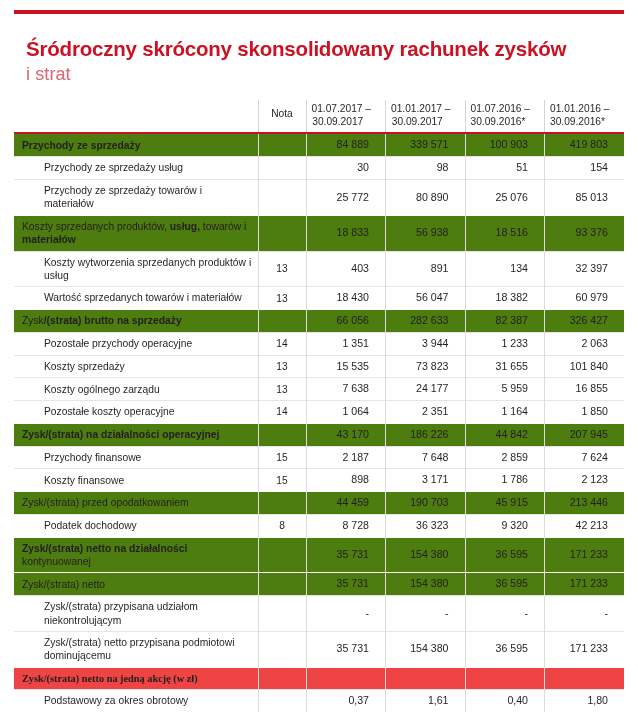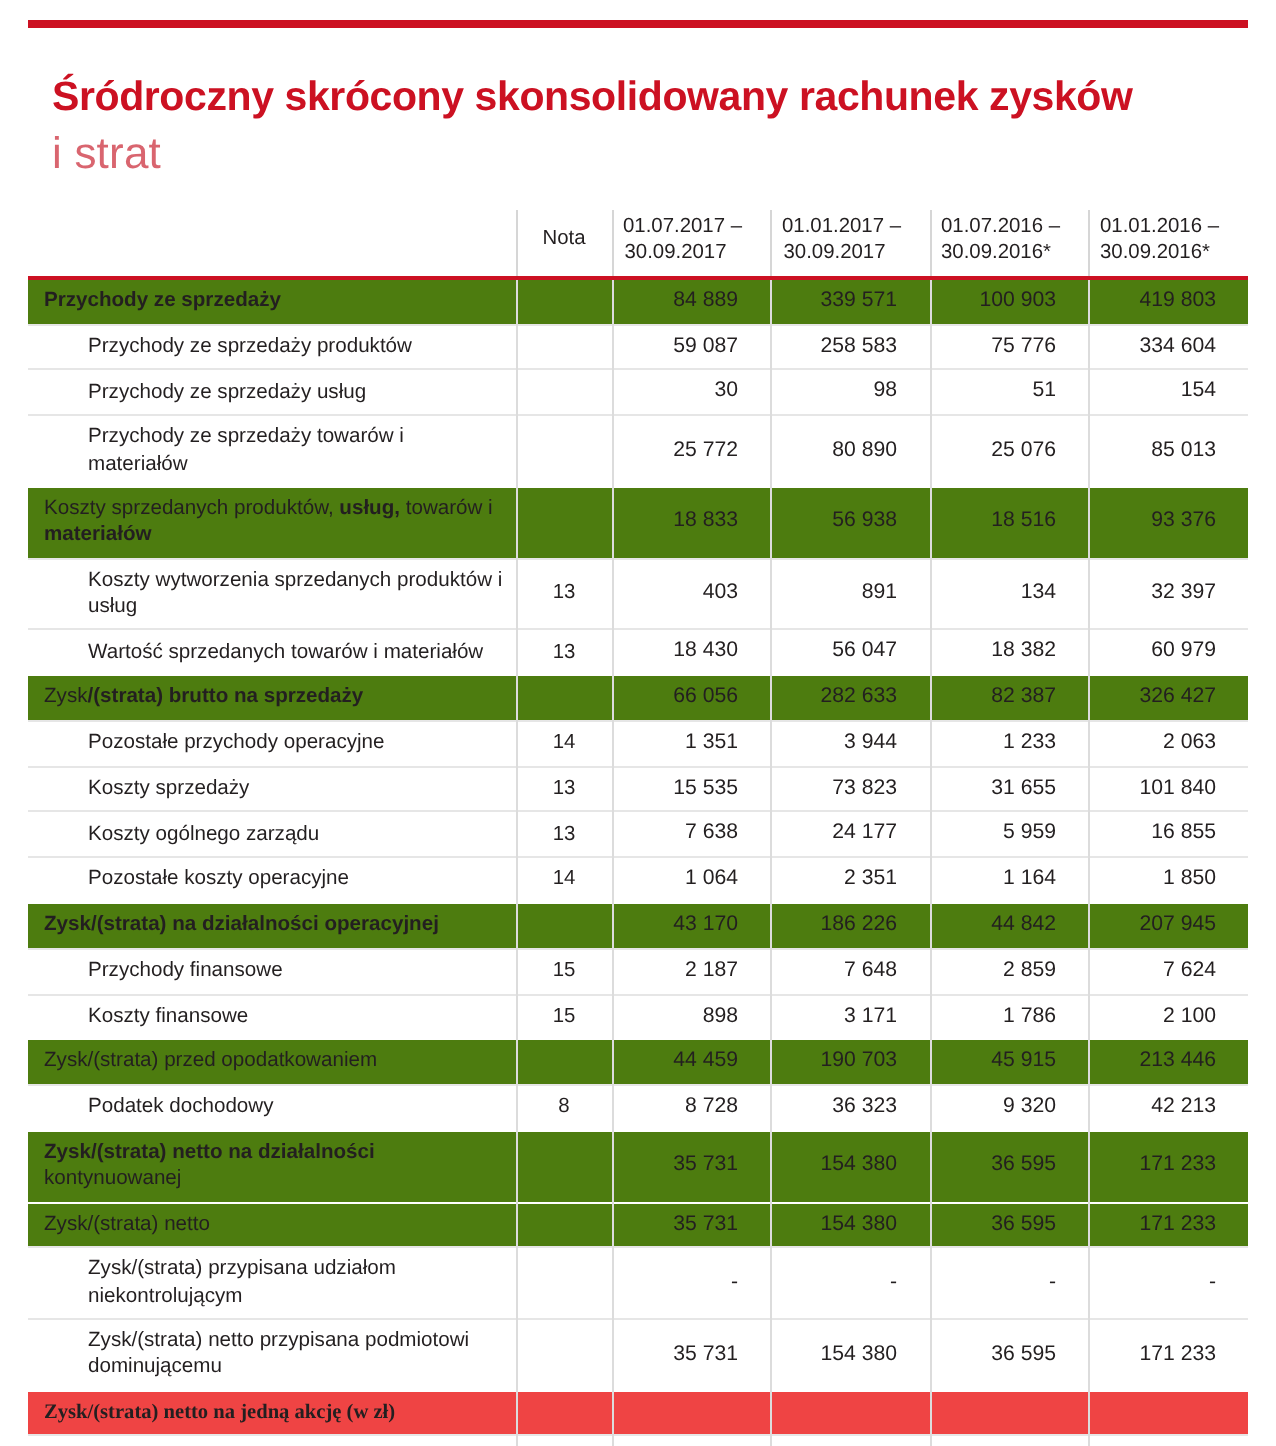--- a/index.html
+++ b/index.html
@@ -33,21 +33,21 @@
     padding-top: 9px;
     font-size: 20.5px;
     font-weight: bold;
     color: #cc1122;
     line-height: 1.34;
     letter-spacing: -0.2px;
   }
   .doc-title .subtitle-line {
     display: block;
     font-weight: normal;
-    font-size: 22px;
+    font-size: 18px;
     color: #d9656f;
     letter-spacing: 0.1px;
   }
 
   
   table.fin {
     width: 610px;
     border-collapse: collapse;
     margin-top: 13px;
     table-layout: fixed;
@@ -165,28 +165,20 @@
     <tbody id="fin-body">
         <tr class="total">
           <td class="lbl"><span class="b">Przychody ze sprzedaży</span></td>
           <td class="note"></td>
           <td class="val">84 889</td>
           <td class="val">339 571</td>
           <td class="val">100 903</td>
           <td class="val">419 803</td>
         </tr>
         <tr class="detail">
-          <td class="lbl"><span class="n">Przychody ze sprzedaży produktów</span></td>
-          <td class="note"></td>
-          <td class="val">59 087</td>
-          <td class="val">258 583</td>
-          <td class="val">75 776</td>
-          <td class="val">334 604</td>
-        </tr>
-        <tr class="detail">
           <td class="lbl"><span class="n">Przychody ze sprzedaży usług</span></td>
           <td class="note"></td>
           <td class="val">30</td>
           <td class="val">98</td>
           <td class="val">51</td>
           <td class="val">154</td>
         </tr>
         <tr class="detail">
           <td class="lbl"><span class="n">Przychody ze sprzedaży towarów i materiałów</span></td>
           <td class="note"></td>
@@ -274,21 +266,21 @@
           <td class="val">7 648</td>
           <td class="val">2 859</td>
           <td class="val">7 624</td>
         </tr>
         <tr class="detail">
           <td class="lbl"><span class="n">Koszty finansowe</span></td>
           <td class="note">15</td>
           <td class="val">898</td>
           <td class="val">3 171</td>
           <td class="val">1 786</td>
-          <td class="val">2 100</td>
+          <td class="val">2 123</td>
         </tr>
         <tr class="total">
           <td class="lbl"><span class="n">Zysk/(strata) przed opodatkowaniem</span></td>
           <td class="note"></td>
           <td class="val">44 459</td>
           <td class="val">190 703</td>
           <td class="val">45 915</td>
           <td class="val">213 446</td>
         </tr>
         <tr class="detail">

